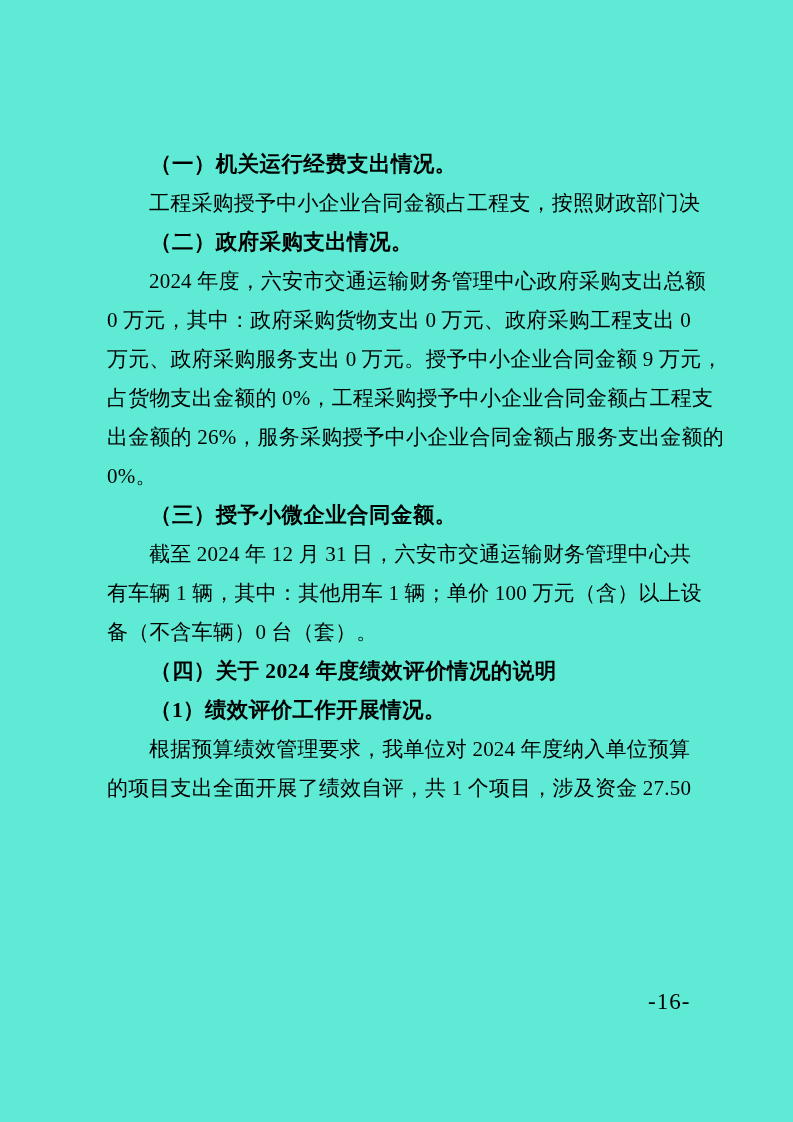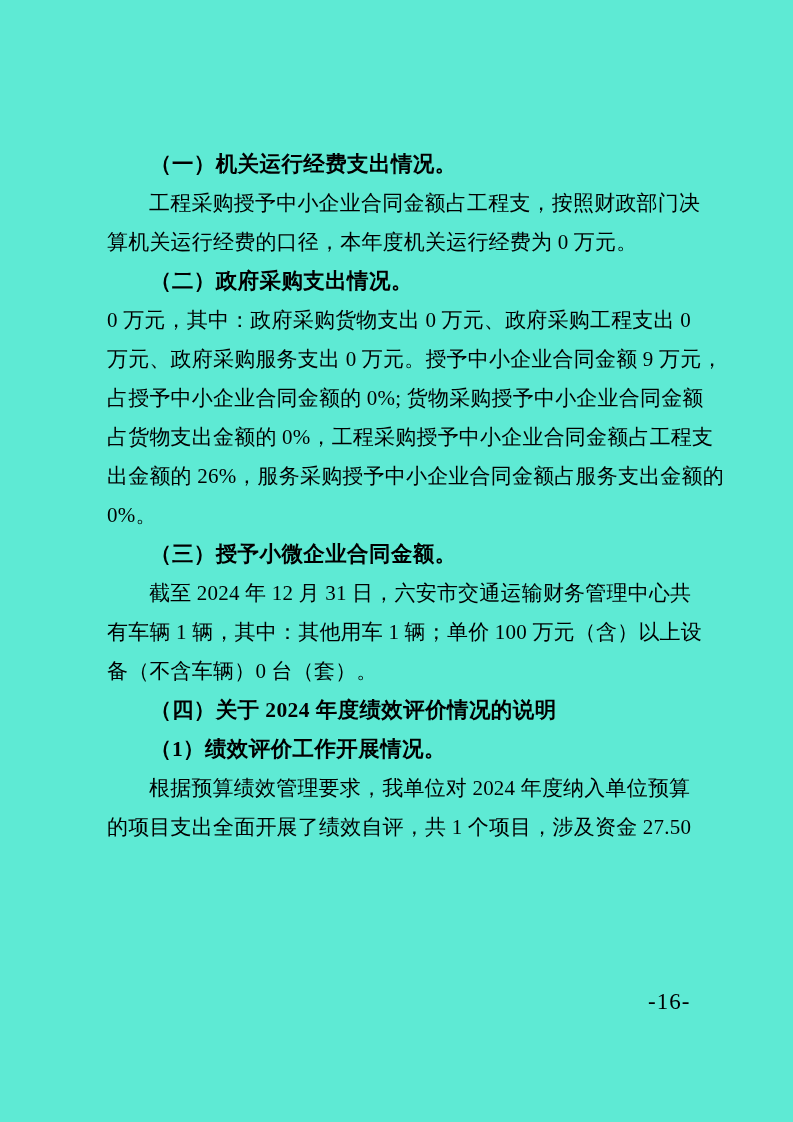--- a/index.html
+++ b/index.html
@@ -49,26 +49,25 @@
   }
 </style>
 </head>
 <body>
 
 <div class="page">
   <div class="text-block">
 
     <div class="line heading indent">（一）机关运行经费支出情况。</div>
     <div class="line indent">工程采购授予中小企业合同金额占工程支，按照财政部门决</div>
-    <div class="line">算机关运行经费的口径，本年度机关运行经费为 0 万元。</div>
 
     <div class="line heading indent">（二）政府采购支出情况。</div>
+    <div class="line indent">2024 年度，六安市交通运输财务管理中心政府采购支出总额</div>
     <div class="line">0 万元，其中：政府采购货物支出 0 万元、政府采购工程支出 0</div>
     <div class="line">万元、政府采购服务支出 0 万元。授予中小企业合同金额 9 万元，</div>
-    <div class="line">占授予中小企业合同金额的 0%; 货物采购授予中小企业合同金额</div>
     <div class="line">占货物支出金额的 0%，工程采购授予中小企业合同金额占工程支</div>
     <div class="line">出金额的 26%，服务采购授予中小企业合同金额占服务支出金额的</div>
     <div class="line">0%。</div>
 
     <div class="line heading indent">（三）授予小微企业合同金额。</div>
     <div class="line indent">截至 2024 年 12 月 31 日，六安市交通运输财务管理中心共</div>
     <div class="line">有车辆 1 辆，其中：其他用车 1 辆；单价 100 万元（含）以上设</div>
     <div class="line">备（不含车辆）0 台（套）。</div>
 
     <div class="line heading indent">（四）关于 2024 年度绩效评价情况的说明</div>

